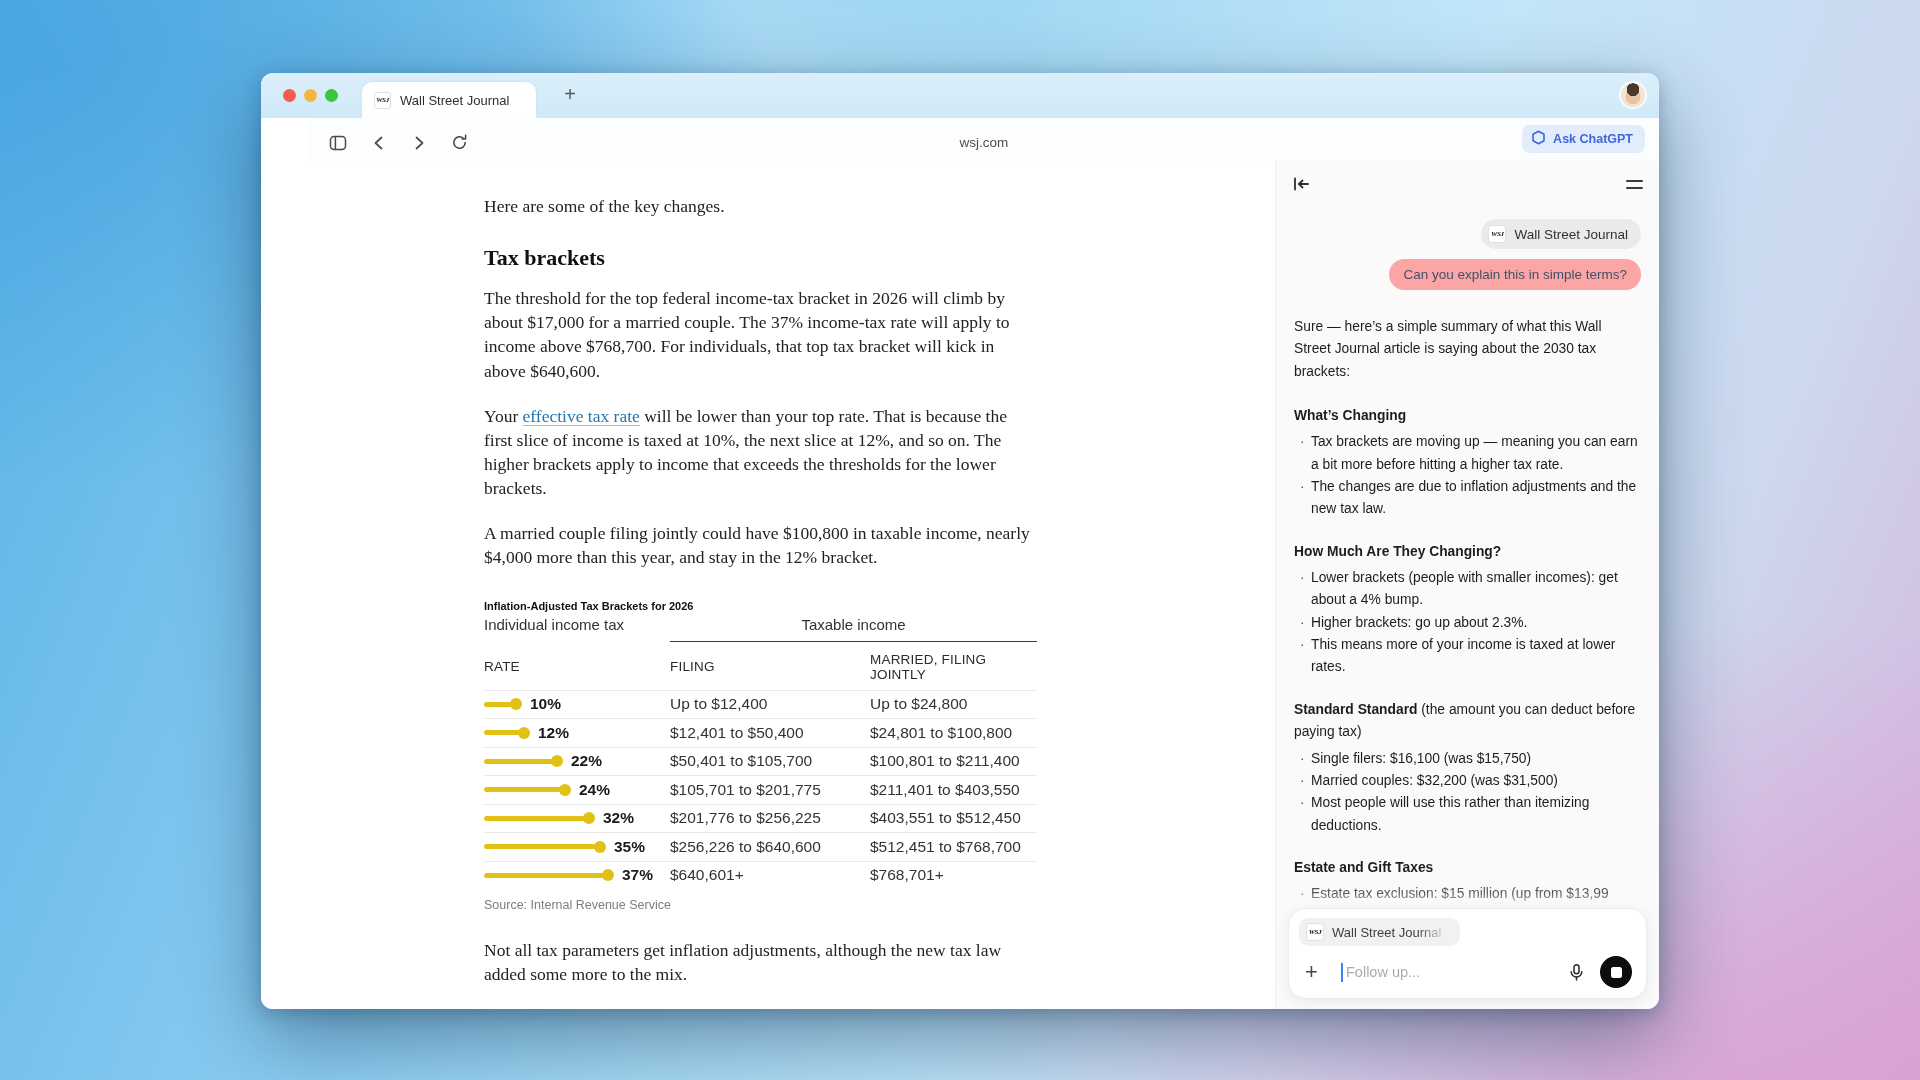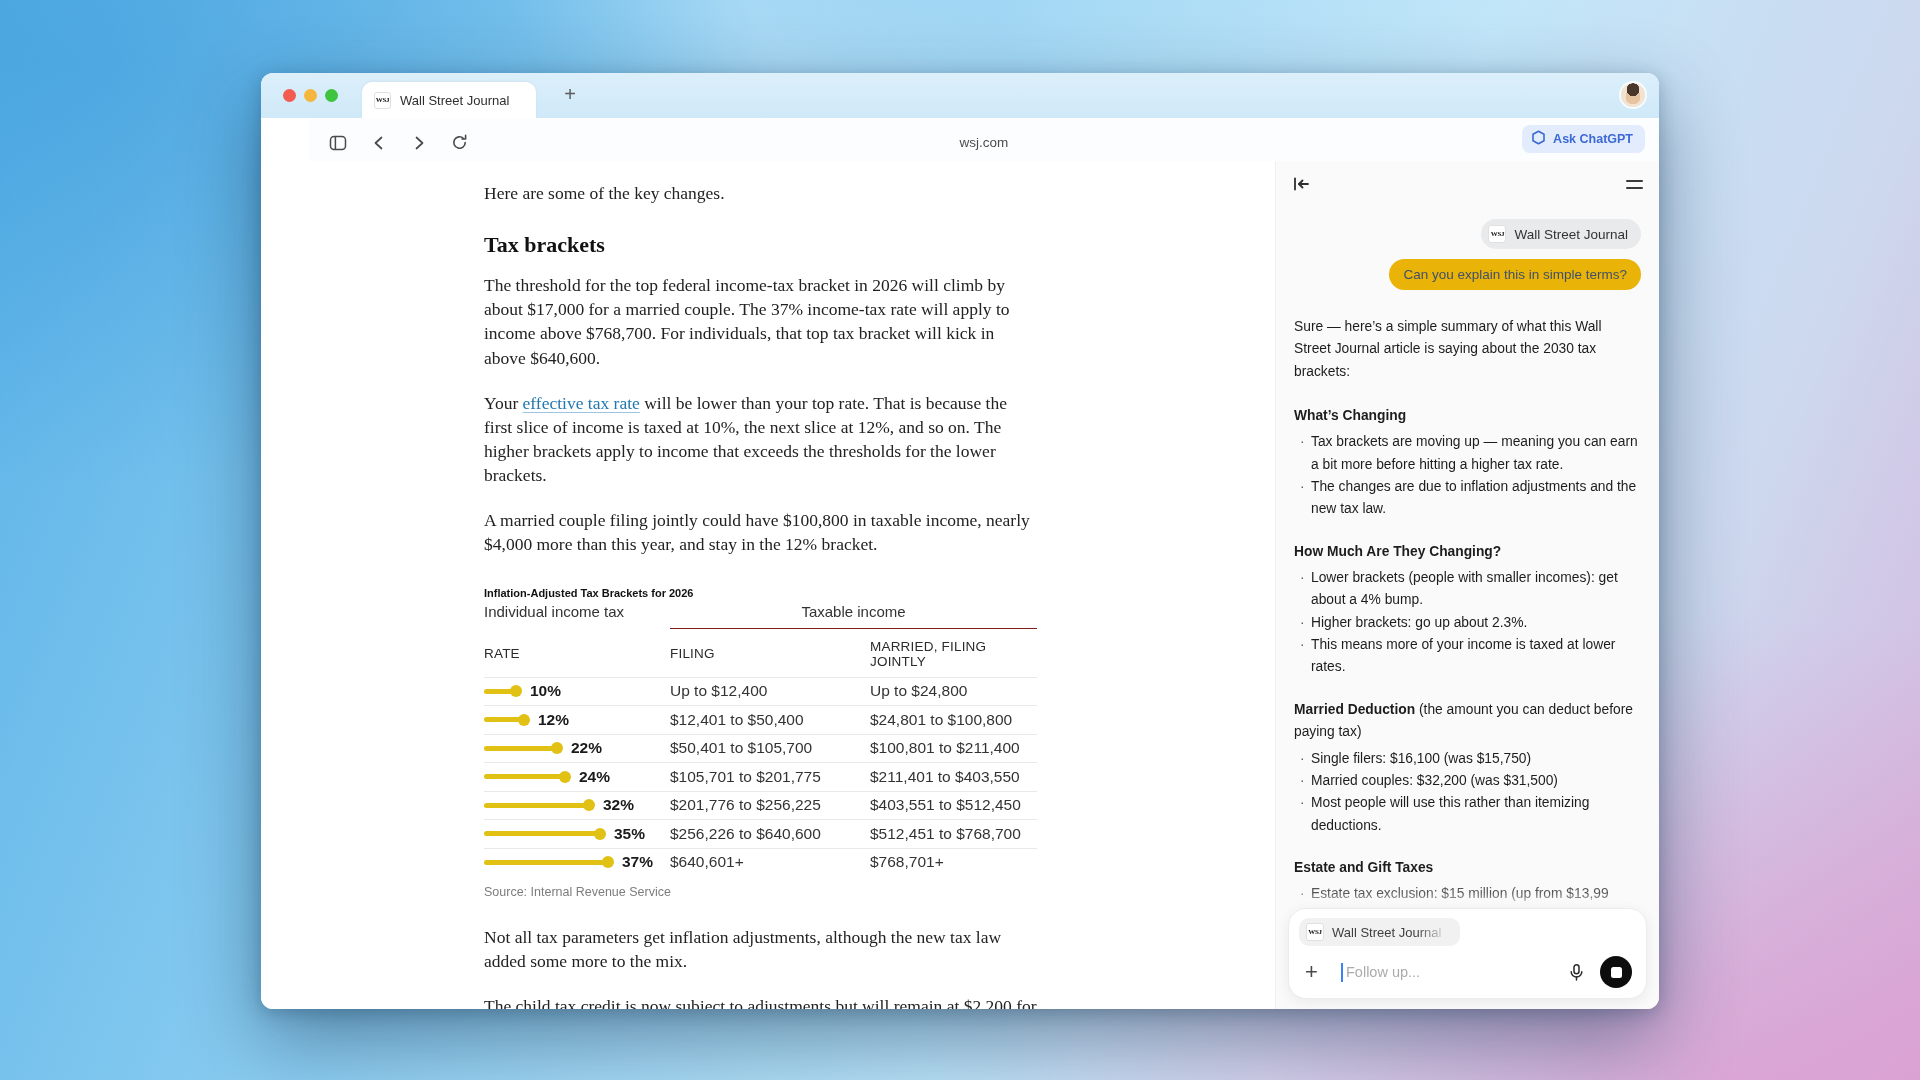--- a/index.html
+++ b/index.html
@@ -27,21 +27,21 @@
   .tab {
     position:absolute; left:101px; bottom:0; width:174px; height:36px;
     background:#fff; border-radius:10px 10px 0 0;
     display:flex; align-items:center; gap:9px; padding:0 12px;
     box-shadow:0 -1px 3px rgba(0,0,0,.05);
   }
   .wsj-fav {
     width:17px; height:17px; background:#fff; border:1px solid #e0e0e0; border-radius:3px;
     display:flex; align-items:center; justify-content:center; flex:0 0 auto;
     font-family:"Liberation Serif","DejaVu Serif",serif; font-weight:700;
-    font-size:7px; letter-spacing:-.3px; color:#111;
+    font-size:7px; letter-spacing:-.3px; color:#111;font-style:italic;
   }
   .tab-title { font-size:13px; color:#2f2f2f; white-space:nowrap; }
   .newtab { position:absolute; left:297px; top:11px; font-size:20px; line-height:20px;
     color:#5a5a5a; width:24px; text-align:center; cursor:default; }
   .avatar {
     position:absolute; right:14px; top:10px; width:24px; height:24px; border-radius:50%;
     background:
       radial-gradient(circle at 50% 28%, #4a382c 0 30%, transparent 31%),
       radial-gradient(circle at 50% 58%, #e8c3a0 0 40%, transparent 41%),
       radial-gradient(circle at 50% 50%, #f3e3d2 0 100%);
@@ -54,21 +54,21 @@
   .nav-icons svg { display:block; }
   .url { position:absolute; left:0; right:0; text-align:center; font-size:13.5px; color:#4c4c4c; }
   .ask-btn {
     position:absolute; right:14px; top:7px; height:28px; padding:0 12px 0 9px;
     background:#e2ecfc; border-radius:8px; display:flex; align-items:center; gap:7px;
   }
   .ask-btn .label { font-size:12.5px; font-weight:600; color:#3d69d6; }
   
   .content { position:absolute; top:88px; bottom:0; left:0; right:0; display:flex; }
   .article-pane { width:1014px; background:#fff; overflow:hidden; position:relative; }
-  .article-col { position:absolute; left:223px; top:0; width:553px;
+  .article-col { position:absolute; left:223px; top:13px; width:553px;
     font-family:"Liberation Serif","DejaVu Serif",serif; color:#222; }
   .article-col p { font-size:17.5px; line-height:1.38; margin:0 0 21px; }
   .article-col .intro { margin-top:20px; }
   .article-col h2 { font-size:22px; font-weight:700; color:#111; margin:27px 0 15px; }
   .article-col a.wsj-link { color:#2277b1; text-decoration:underline;
     text-decoration-color:#9cc4de; text-underline-offset:3px; cursor:pointer; }
   
   .taxtable { font-family:"Liberation Sans","DejaVu Sans",sans-serif; margin:30px 0 26px; }
   .tt-title { font-size:11px; font-weight:700; color:#111; margin-bottom:4px; }
   .tt-subhead { display:grid; grid-template-columns:186px 367px; font-size:15px; color:#333; }
@@ -92,21 +92,21 @@
   .ic-menu i { display:block; height:2px; background:#3a3a3a; border-radius:2px; margin:5px 0; }
   .sb-messages { position:absolute; top:46px; bottom:100px; left:0; right:0;
     padding:12px 18px 0; overflow:hidden; }
   .sb-messages::after { content:""; position:absolute; left:0; right:0; bottom:0; height:16px;
     background:linear-gradient(rgba(250,250,250,0),#fafafa); }
   .chip-row { display:flex; justify-content:flex-end; margin-bottom:10px; }
   .src-chip { display:flex; align-items:center; gap:8px; background:#e9eaec;
     border-radius:16px; padding:6px 13px 6px 7px; }
   .src-chip .wsj-fav { width:18px; height:18px; background:#fff; }
   .src-chip .txt { font-size:13.5px; color:#333; }
-  .user-bubble { background:#eab308; color:#41506a; border-radius:18px;
+  .user-bubble { background:#fca5a5; color:#41506a; border-radius:18px;
     padding:8px 14px; font-size:13.5px;text-align:center; }
   .reply { margin-top:26px; font-size:13.8px; line-height:1.62; color:#1d1d1d; }
   .reply .r-intro { margin-bottom:22px; }
   .sec-h { margin:20px 0 4px; }
   .sec-h b { font-weight:700; }
   .bullet { display:flex; }
   .bullet .dot { width:11px; margin-left:6px; flex:0 0 auto; color:#555; text-align:left; }
   .bullet .bt { flex:1; }
   .bullet.cut { opacity:.75; }
   
@@ -317,21 +317,21 @@
             </div>
           <div class="bullet">
               <span class="dot">·</span>
               <span class="bt">Higher brackets: go up about 2.3%.</span>
             </div>
           <div class="bullet">
               <span class="dot">·</span>
               <span class="bt">This means more of your income is taxed at lower rates.</span>
             </div>
 
-          <div class="sec-h"><b>Married Deduction</b><span> (the amount you can deduct before paying tax)</span></div>
+          <div class="sec-h"><b>Standard Standard</b><span> (the amount you can deduct before paying tax)</span></div>
           <div class="bullet">
               <span class="dot">·</span>
               <span class="bt">Single filers: $16,100 (was $15,750)</span>
             </div>
           <div class="bullet">
               <span class="dot">·</span>
               <span class="bt">Married couples: $32,200 (was $31,500)</span>
             </div>
           <div class="bullet">
               <span class="dot">·</span>

